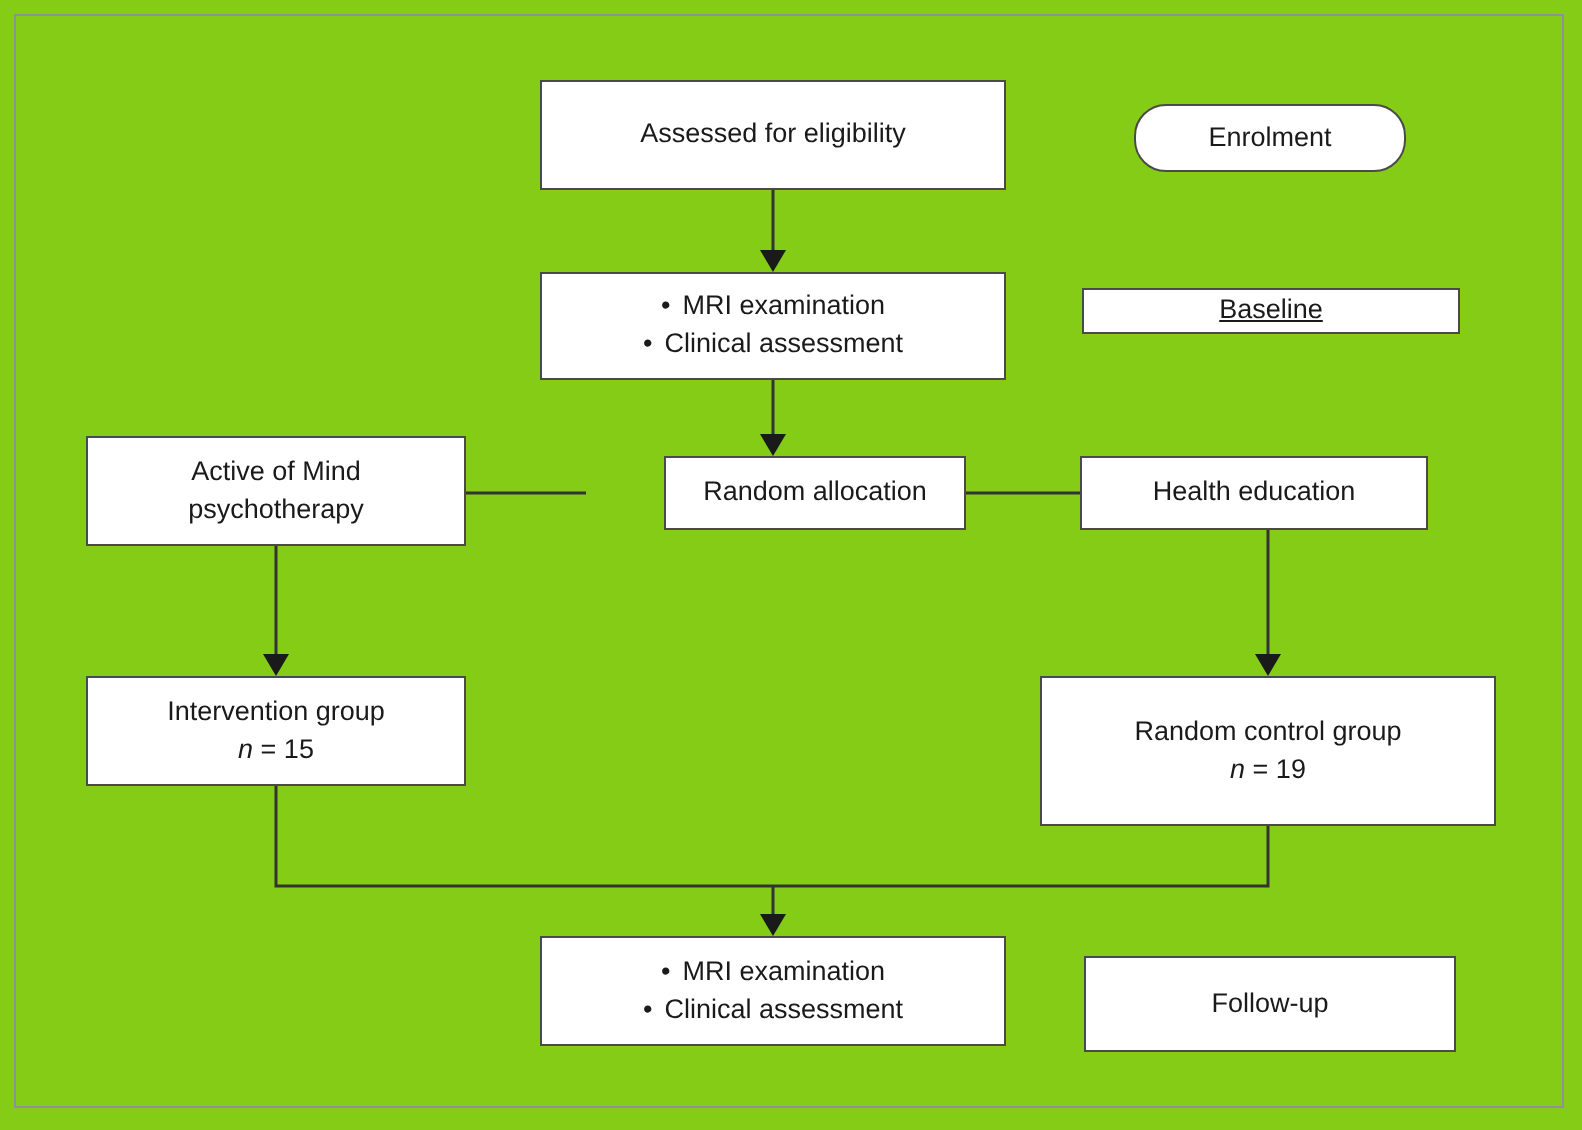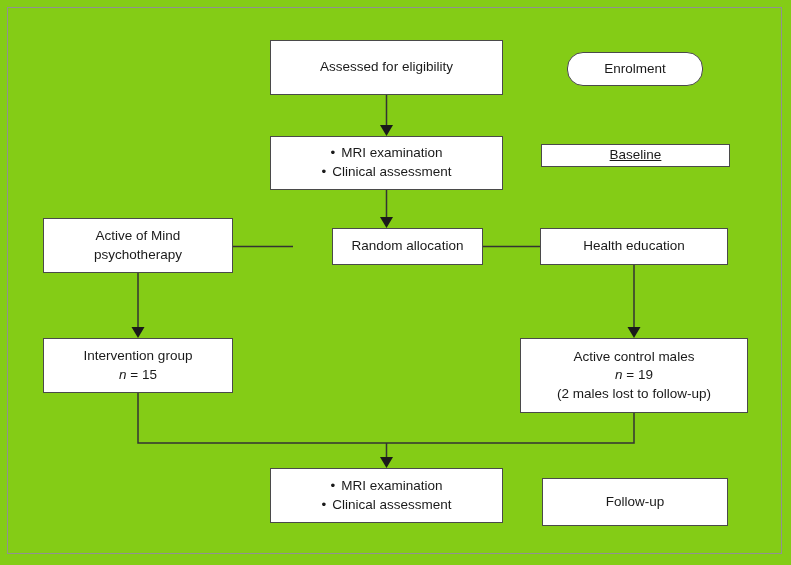--- a/index.html
+++ b/index.html
@@ -52,21 +52,21 @@
   .li { white-space: nowrap; }
   .bu { margin-right: 6px; }
   .nline i { font-style: italic; }
   
   .b-assessed     { left: 270px; top: 40px;  width: 233px; height: 55px; }
   .b-enrolment    { left: 567px; top: 52px;  width: 136px; height: 34px; border-radius: 16px; }
   .b-baseline-ax  { left: 270px; top: 136px; width: 233px; height: 54px; }
   .b-baseline     { left: 541px; top: 144px; width: 189px; height: 23px; text-decoration: underline; }
   .b-theory       { left: 43px;  top: 218px; width: 190px; height: 55px; }
   .b-random       { left: 293px; top: 228px; width: 151px; height: 37px; margin-left: 39px; }
-  .b-health       { left: 540px; top: 228px; width: 188px; height: 37px; }
+  .b-health       { left: 540px; top: 228px; width: 174px; height: 37px; }
   .b-intervention { left: 43px;  top: 338px; width: 190px; height: 55px; }
   .b-active       { left: 520px; top: 338px; width: 228px; height: 75px; }
   .b-followup-ax  { left: 270px; top: 468px; width: 233px; height: 55px; }
   .b-followup     { left: 542px; top: 478px; width: 186px; height: 48px; }
 </style>
 </head>
 <body>
 
 <div class="figure">
 
@@ -136,23 +136,22 @@
 
   <div class="box b-intervention">
     <div class="inner">
       <div>Intervention group</div>
       <div class="nline"><i>n</i><span> = 15</span></div>
     </div>
   </div>
 
   <div class="box b-active">
     <div class="inner">
-      <div>Active control males</div>
+      <div>Random control group</div>
       <div class="nline"><i>n</i><span> = 19</span></div>
-      <div>(2 males lost to follow-up)</div>
     </div>
   </div>
 
   <div class="box b-followup-ax">
     <div class="inner">
       <div class="bullets">
         <div class="li"><span class="bu">•</span><span>MRI examination</span></div>
         <div class="li"><span class="bu">•</span><span>Clinical assessment</span></div>
       </div>
     </div>

